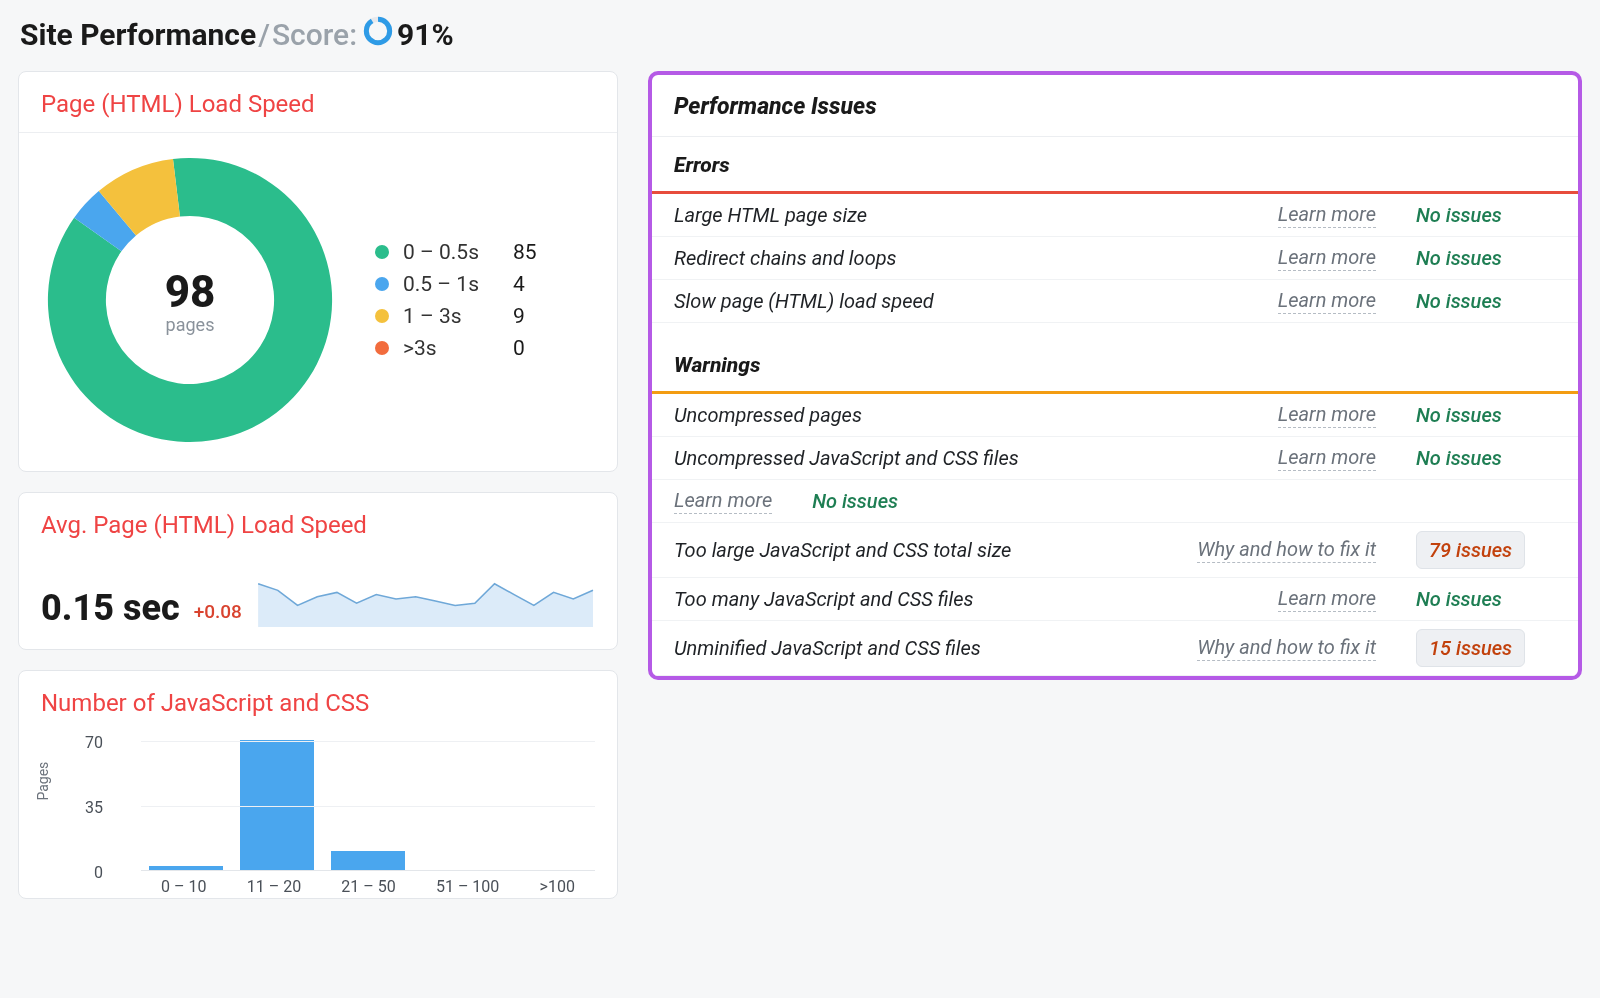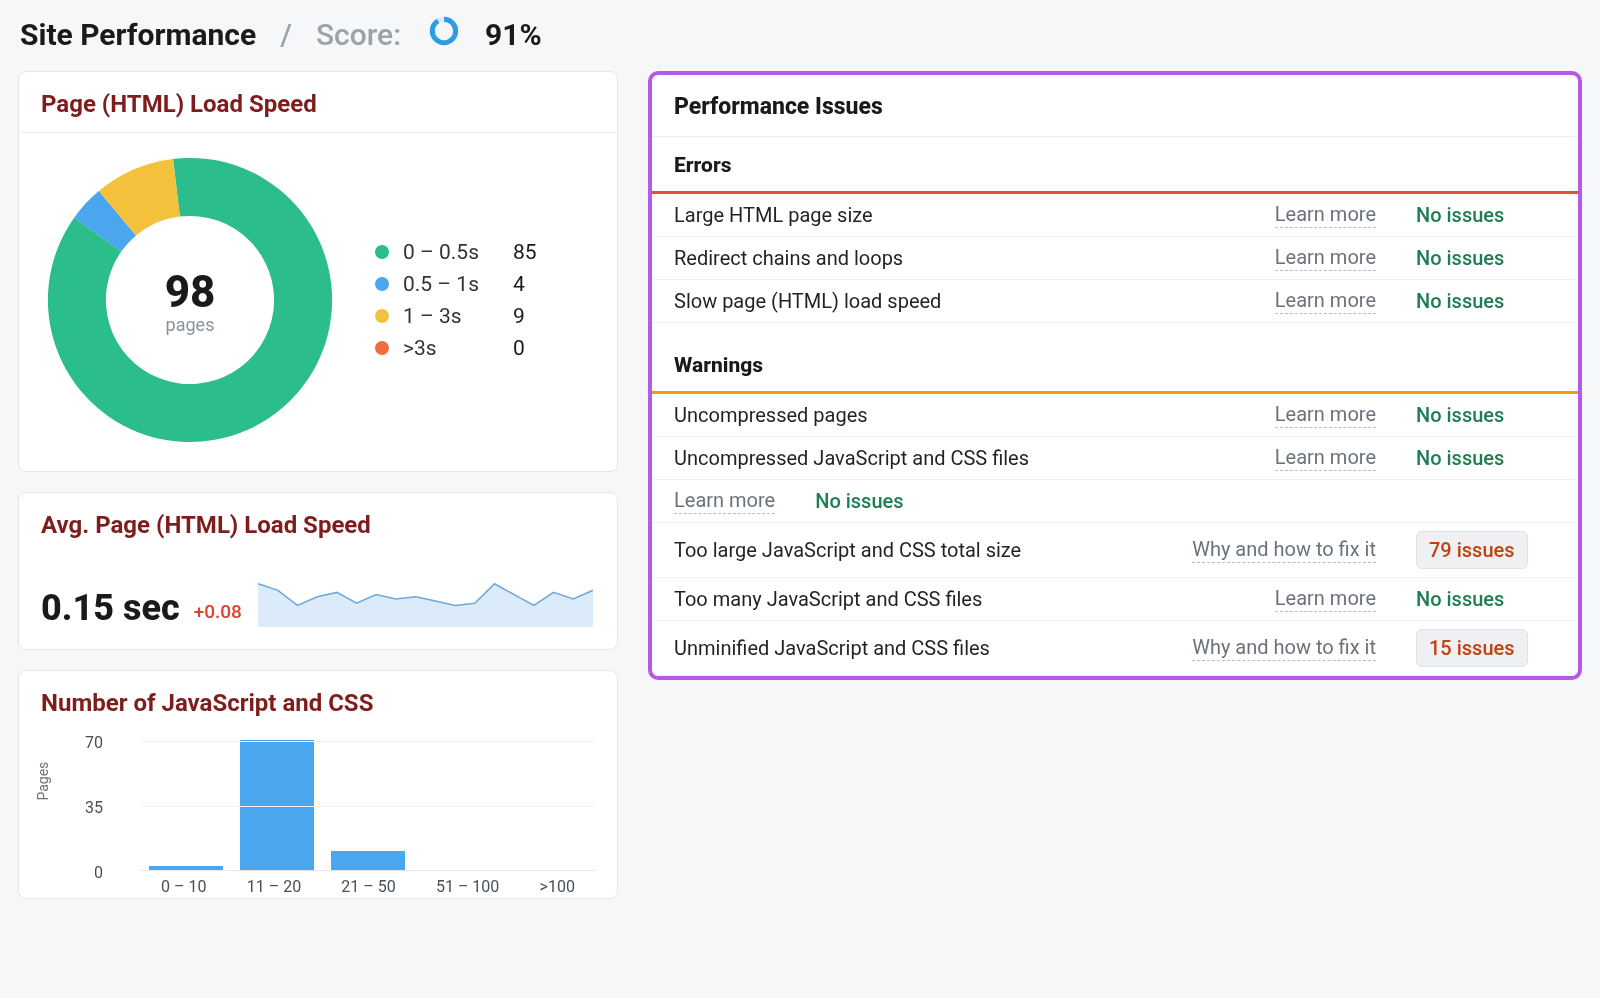--- a/index.html
+++ b/index.html
@@ -10,21 +10,21 @@
     width: 1600px;
     height: 998px;
     padding: 10px 18px 0 18px;
     overflow: hidden;
   }
 
   
   .header {
     display: flex;
     align-items: center;
-    gap: 22px;
+    gap: 0;
     font-size: 30px;
     font-weight: 700;
     margin: 6px 0 18px 2px;
   }
   .header .slash { color: #9aa2aa; font-weight: 500; padding: 0 2px;}
   .header .score-label { color: #9aa2aa; font-weight: 500; }
   .score-ring {
     display: inline-block;
     vertical-align: middle;
     margin: 0 4px 0 6px;
@@ -40,22 +40,22 @@
 
   .card {
     background: #fff;
     border: 1px solid #e3e6ea;
     border-radius: 8px;
     padding: 18px 22px 20px 22px;
     margin-bottom: 20px;
   }
   .card-title {
     font-size: 24px;
-    font-weight: 700;
-    color: #7f1d1d;
+    font-weight: 400;
+    color: #ef4444;
   }
   .card hr.sep {
     border: none;
     border-top: 1px solid #eceef1;
     margin: 14px -22px 16px -22px;
   }
 
   
   .donut-wrap {
     display: flex;
@@ -147,20 +147,21 @@
     padding-top: 6px;
     padding-bottom: 2px;
   }
 
   
   .issues-card {
     background: #fff;
     border: 4px solid #b55ae6;
     border-radius: 10px;
     overflow: hidden;
+    font-style: italic;
   }
   .issues-title {
     font-size: 23px;
     font-weight: 800;
     padding: 18px 22px 16px 22px;
     border-bottom: 1px solid #eceef1;
   }
   .section-head {
     font-size: 21px;
     font-weight: 800;

